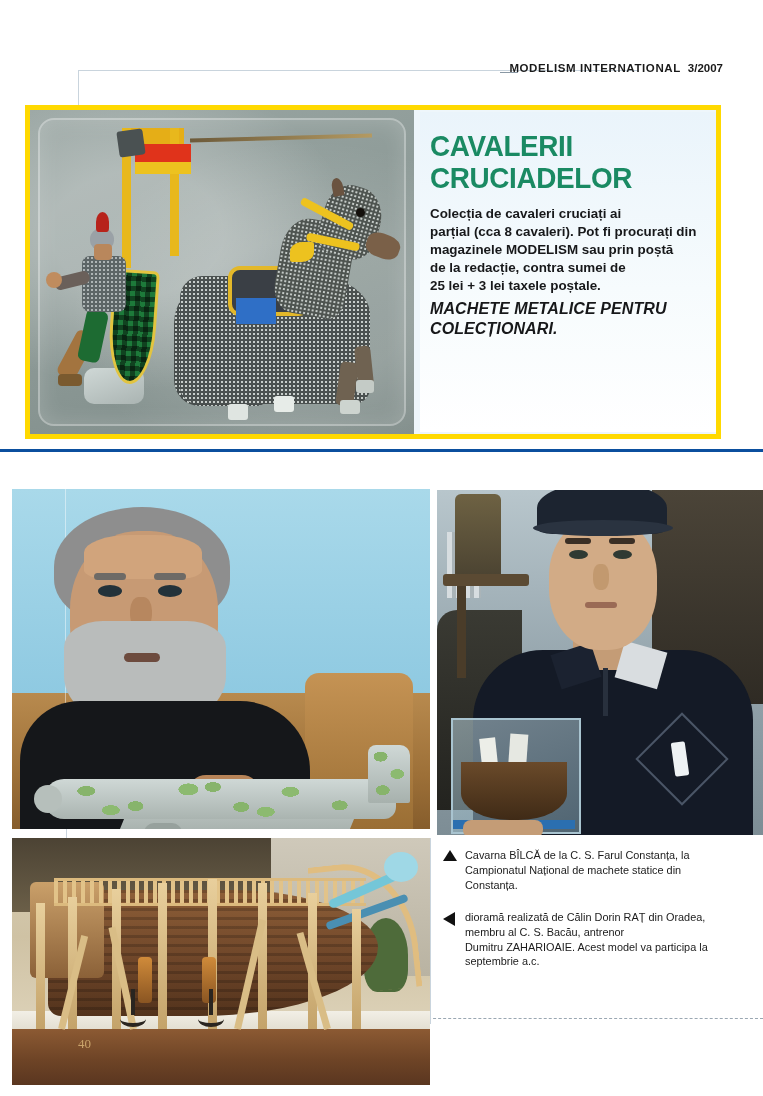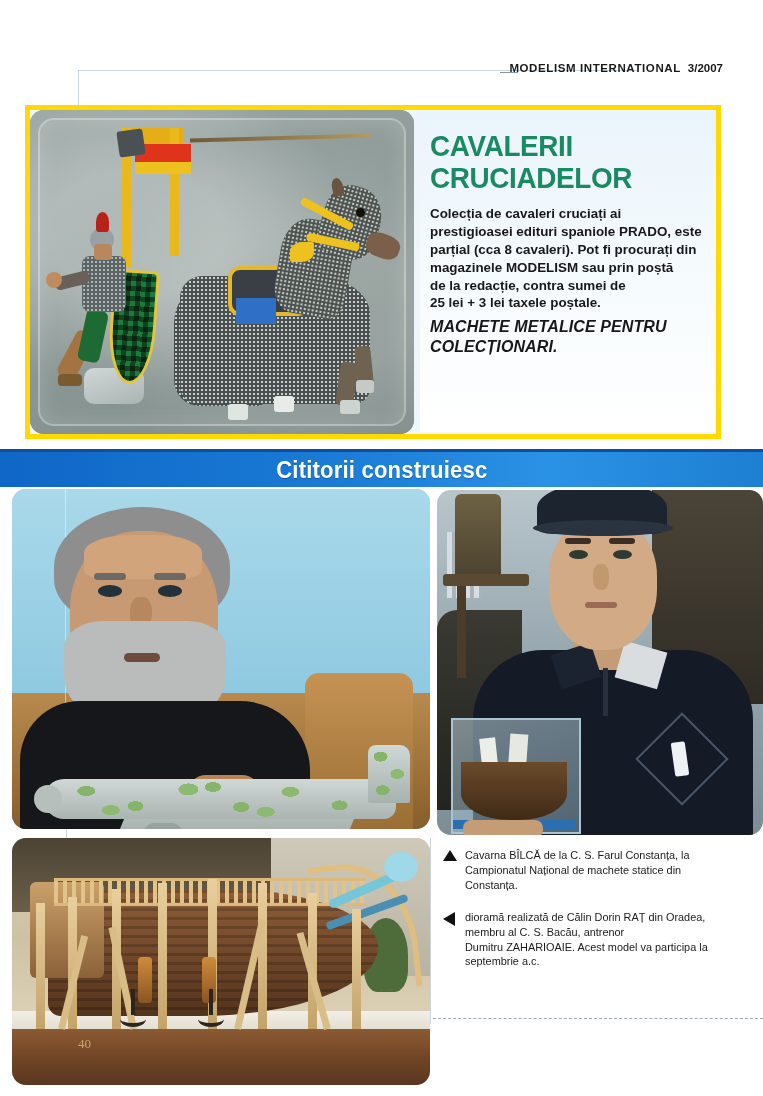--- a/index.html
+++ b/index.html
@@ -39,21 +39,21 @@
 
   
   .banner{position:absolute;left:0;top:452px;width:763px;height:35px;
           background:linear-gradient(90deg,#0f66c6 0%,#1a7ad6 42%,#2a92e4 72%,#1d7fd2 100%);
           display:flex;align-items:center;justify-content:center;}
   .banner-top{position:absolute;left:0;top:449px;width:763px;height:3px;background:#0b4f9e;}
   .banner .label{color:#ffffff;font-size:24px;font-weight:bold;letter-spacing:.2px;
                  transform:scaleX(.92);text-shadow:0 1px 1px rgba(0,0,0,.25);}
 
   
-  .photo{position:absolute;overflow:hidden;border-radius:14px;}
+  .photo{position:absolute;overflow:hidden;}
   .ph-roman{left:12px;top:489px;width:418px;height:340px;}
   .ph-costinel{left:437px;top:490px;width:326px;height:345px;}
   .ph-sanfelipe{left:12px;top:838px;width:418px;height:247px;}
 
   
   .cap{position:absolute;font-size:10.9px;line-height:1.36;color:#1b1b1b;}
   .cap .bullet{position:absolute;left:0;top:2px;width:0;height:0;}
   .cap .body{display:block;margin-left:22px;}
   .cap-up .bullet{border-left:7px solid transparent;border-right:7px solid transparent;
                   border-bottom:11px solid #111;}
@@ -391,36 +391,32 @@
     </div>
   </div>
 
   <div class="adtext">
     <div class="ad-title">
       <div>CAVALERII</div>
       <div>CRUCIADELOR</div>
     </div>
     <div class="ad-body">
       <p>Colecția de cavaleri cruciați ai</p>
-      <p>prestigioasei edituri spaniole PRADO, este</p>
       <p>parțial (cca 8 cavaleri). Pot fi procurați din</p>
       <p>magazinele MODELISM sau prin poștă</p>
       <p>de la redacție, contra sumei de</p>
       <p>25 lei + 3 lei taxele poștale.</p>
       <div class="ad-em">
         <div>MACHETE METALICE PENTRU</div>
         <div>COLECȚIONARI.</div>
       </div>
     </div>
   </div>
 
   <div class="banner-top"></div>
-  <div class="banner">
-    <div class="label">Cititorii construiesc</div>
-  </div>
 
   <div class="photo ph-roman">
     <div class="roman">
       <div class="r-wall"></div>
       <div class="r-wood"></div>
       <div class="r-chair"></div>
       <div class="r-seam"></div>
       <div class="r-hair"></div>
       <div class="r-face"></div>
       <div class="r-fore"></div>

